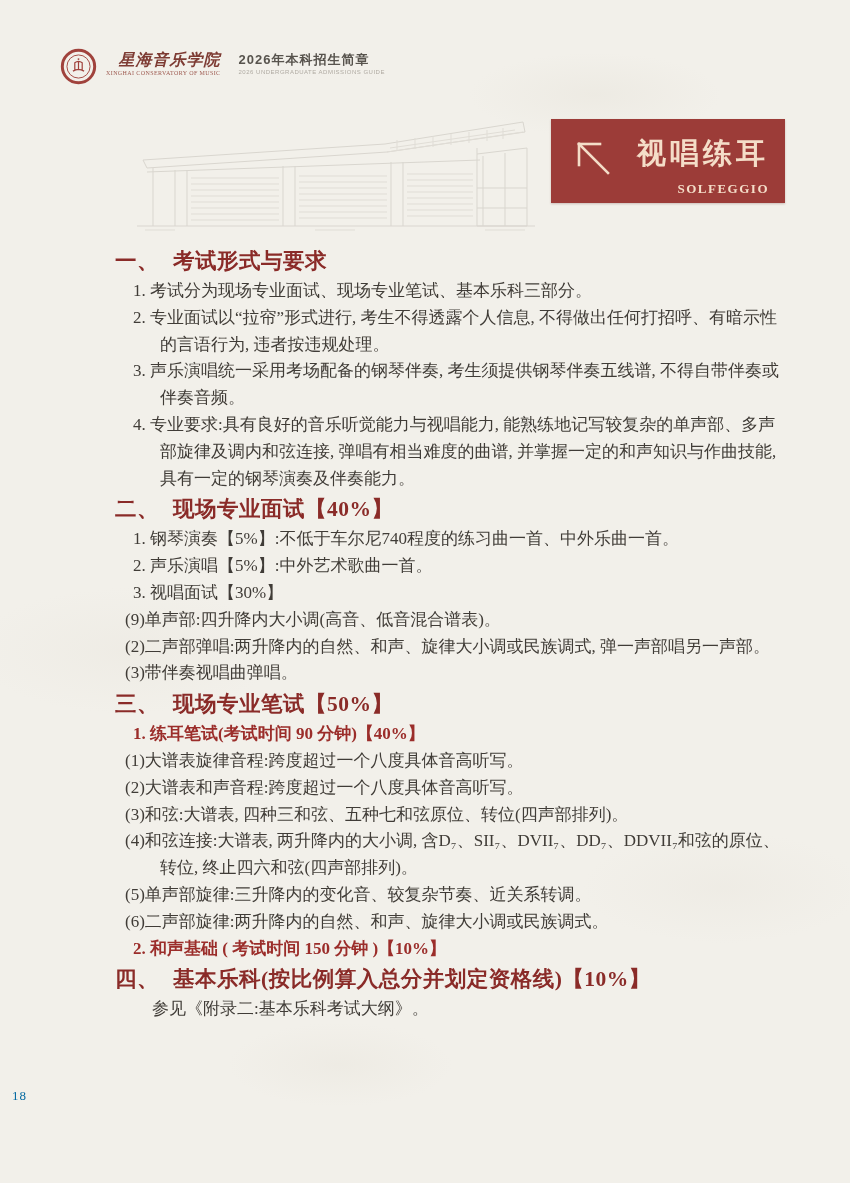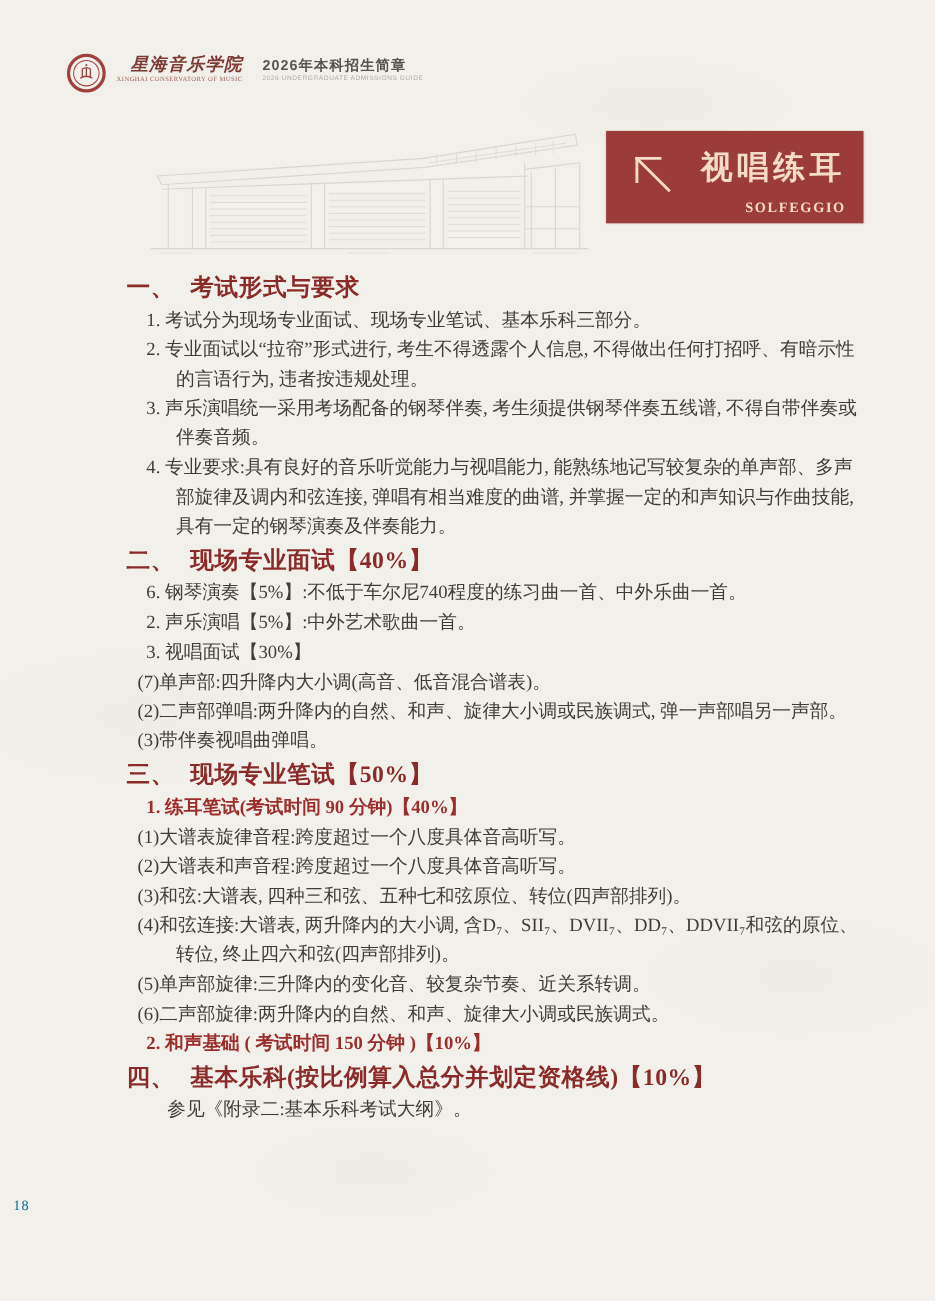--- a/index.html
+++ b/index.html
@@ -114,24 +114,24 @@
       <span class="sec-num">一、</span><span>考试形式与要求</span>
     </h2>
     <p class="li li-num">1. 考试分为现场专业面试、现场专业笔试、基本乐科三部分。</p>
     <p class="li li-num">2. 专业面试以“拉帘”形式进行, 考生不得透露个人信息, 不得做出任何打招呼、有暗示性的言语行为, 违者按违规处理。</p>
     <p class="li li-num">3. 声乐演唱统一采用考场配备的钢琴伴奏, 考生须提供钢琴伴奏五线谱, 不得自带伴奏或伴奏音频。</p>
     <p class="li li-num">4. 专业要求:具有良好的音乐听觉能力与视唱能力, 能熟练地记写较复杂的单声部、多声部旋律及调内和弦连接, 弹唱有相当难度的曲谱, 并掌握一定的和声知识与作曲技能, 具有一定的钢琴演奏及伴奏能力。</p>
 
     <h2 class="sec">
       <span class="sec-num">二、</span><span>现场专业面试【40%】</span>
     </h2>
-    <p class="li li-num">6. 钢琴演奏【5%】:不低于车尔尼740程度的练习曲一首、中外乐曲一首。</p>
+    <p class="li li-num">1. 钢琴演奏【5%】:不低于车尔尼740程度的练习曲一首、中外乐曲一首。</p>
     <p class="li li-num">2. 声乐演唱【5%】:中外艺术歌曲一首。</p>
     <p class="li li-num">3. 视唱面试【30%】</p>
-    <p class="li li-paren">(7)单声部:四升降内大小调(高音、低音混合谱表)。</p>
+    <p class="li li-paren">(9)单声部:四升降内大小调(高音、低音混合谱表)。</p>
     <p class="li li-paren">(2)二声部弹唱:两升降内的自然、和声、旋律大小调或民族调式, 弹一声部唱另一声部。</p>
     <p class="li li-paren">(3)带伴奏视唱曲弹唱。</p>
 
     <h2 class="sec">
       <span class="sec-num">三、</span><span>现场专业笔试【50%】</span>
     </h2>
     <p class="li li-red">1. 练耳笔试(考试时间 90 分钟)【40%】</p>
     <p class="li li-paren">(1)大谱表旋律音程:跨度超过一个八度具体音高听写。</p>
     <p class="li li-paren">(2)大谱表和声音程:跨度超过一个八度具体音高听写。</p>
     <p class="li li-paren">(3)和弦:大谱表, 四种三和弦、五种七和弦原位、转位(四声部排列)。</p>

